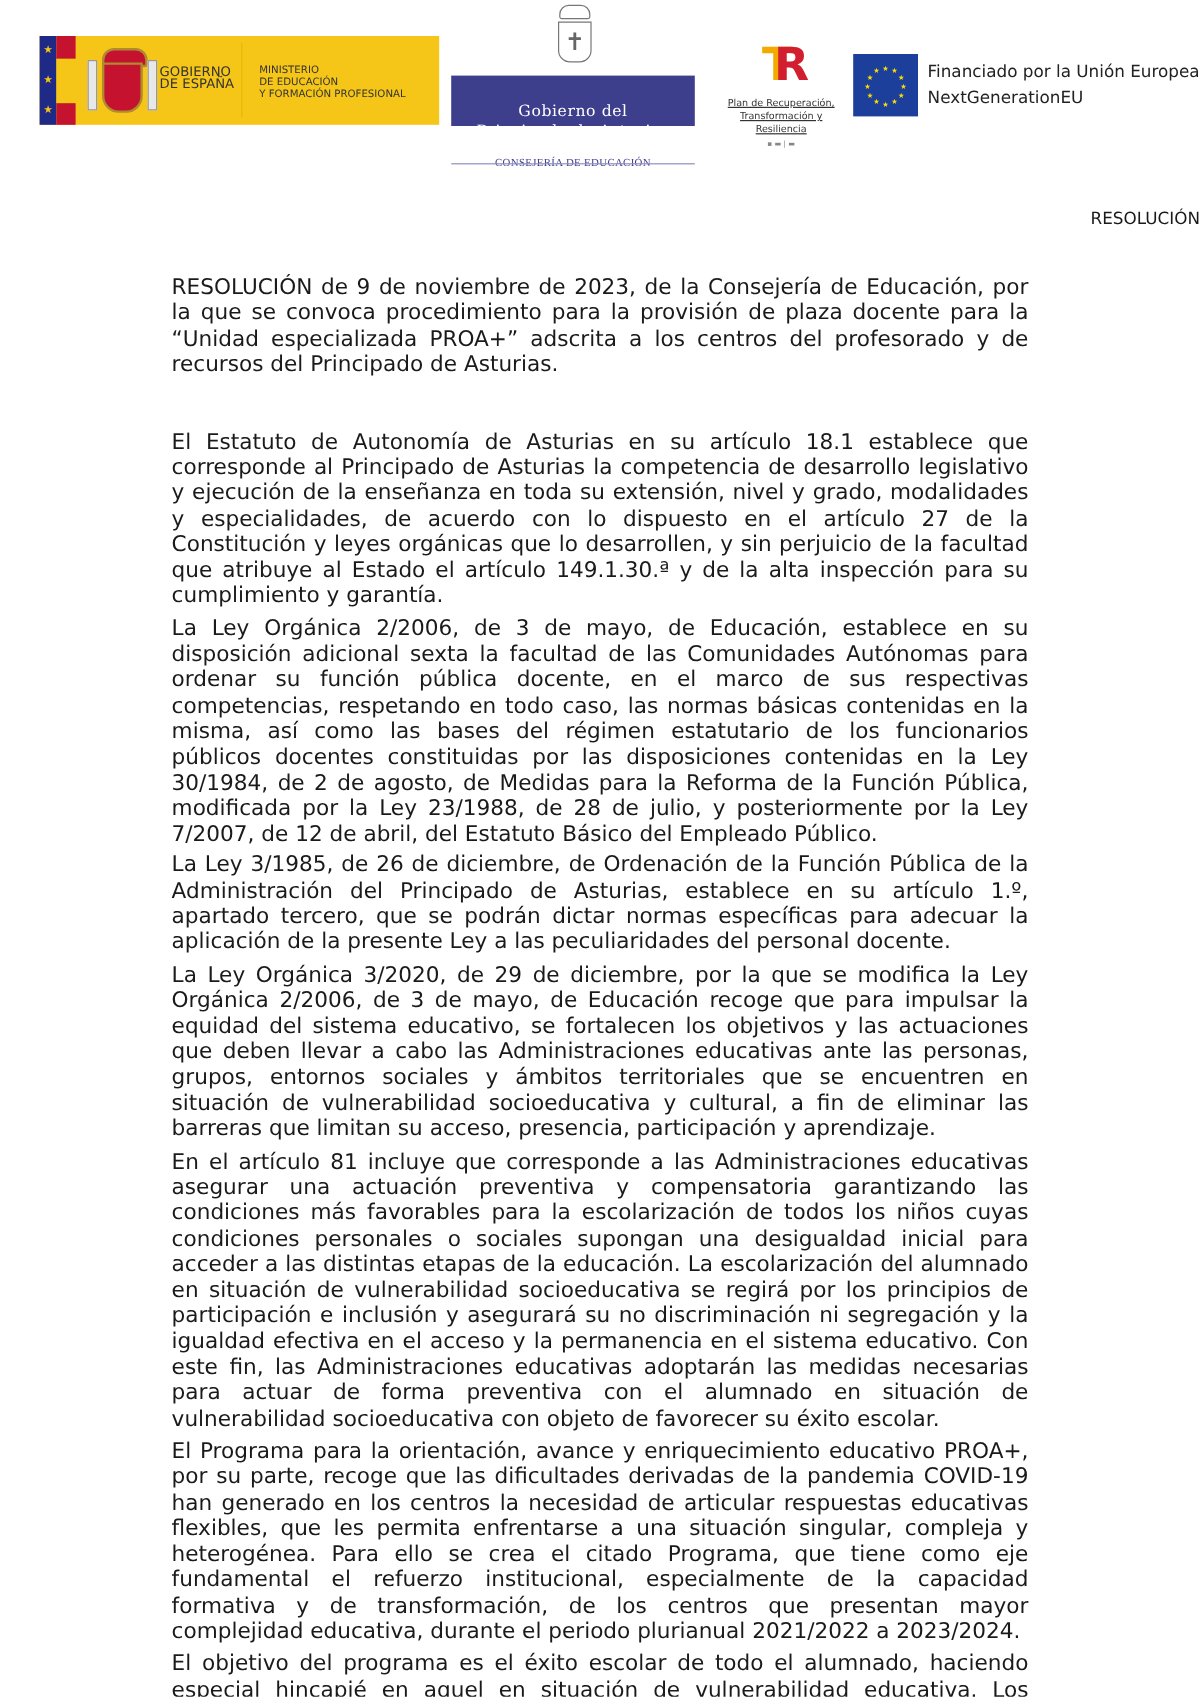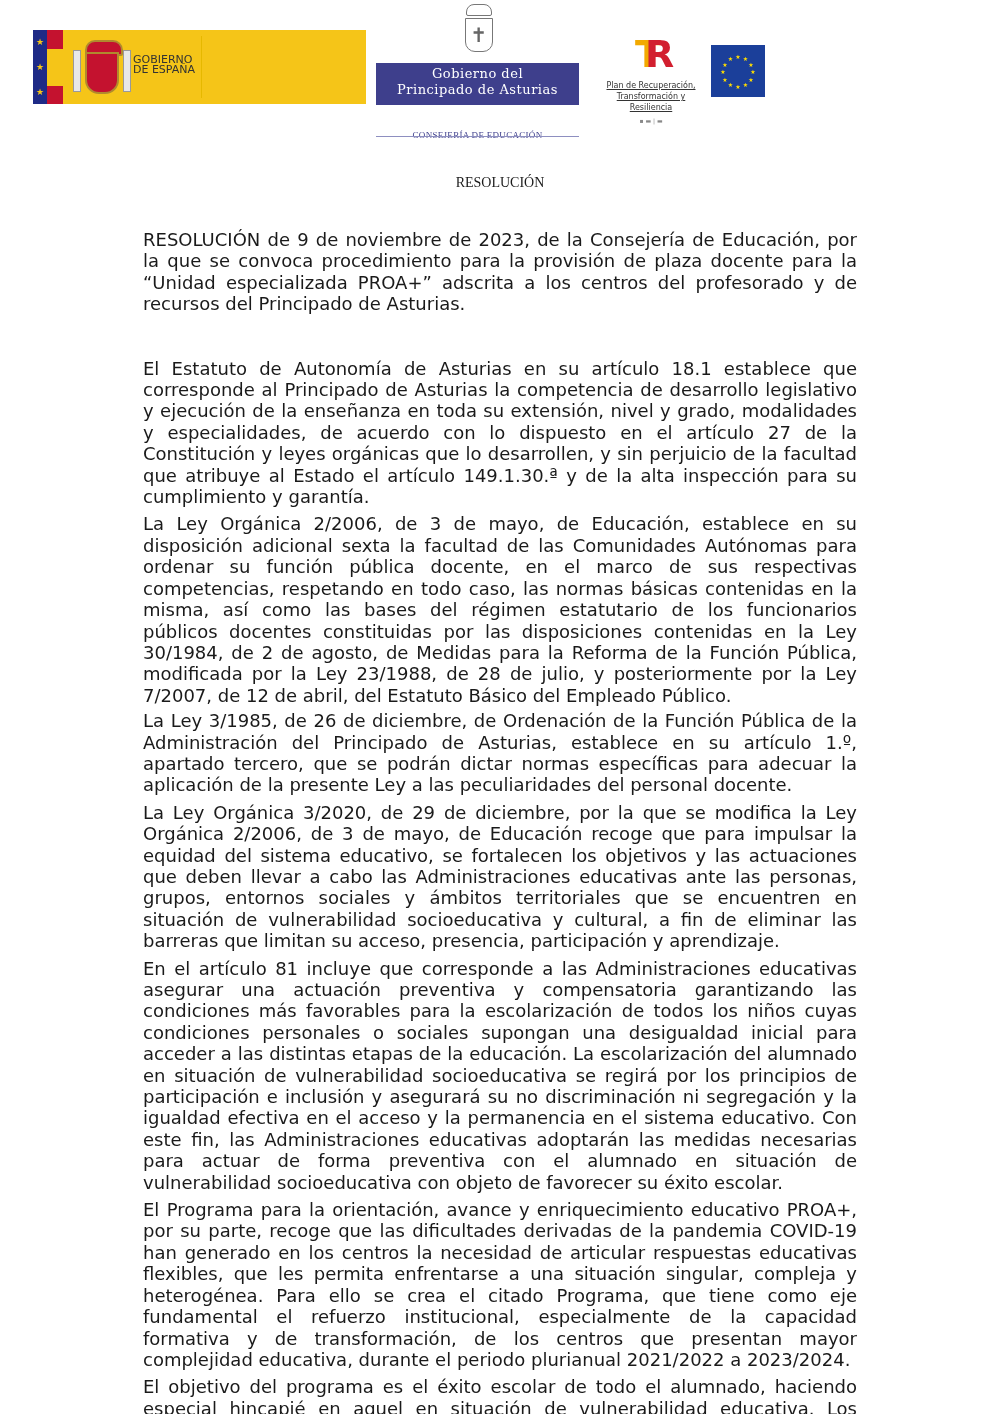--- a/index.html
+++ b/index.html
@@ -18,38 +18,38 @@
   .logo-spain .coat .crown { position: absolute; left: 22px; top: 10px; width: 34px; height: 12px; background: #c4122f; border-radius: 10px 10px 2px 2px; border: 2px solid #b08a2e; }
   .logo-spain .coat .pillar { position: absolute; top: 20px; width: 6px; height: 40px; background: #e8e8e8; border: 1px solid #999; }
   .logo-spain .gob { width: 68px; padding-top: 25px; font-size: 11px; line-height: 10px; color: #333; }
   .logo-spain .sep { width: 1px; background: #e6b800; margin: 6px 0; }
   .logo-spain .min { padding: 24px 0 0 14px; font-size: 8.5px; line-height: 10px; color: #333; }
 
   .logo-asturias { position: absolute; left: 376px; top: 0; width: 204px; height: 142px; text-align: center; }
   .logo-asturias .crest { position: absolute; left: 88px; top: 4px; width: 30px; height: 50px; }
   .logo-asturias .crest .crown { width: 24px; height: 10px; margin: 0 auto; border: 1px solid #777; border-radius: 8px 8px 2px 2px; }
   .logo-asturias .crest .shield { width: 26px; height: 32px; margin: 2px auto 0; border: 1px solid #777; border-radius: 0 0 10px 10px; position: relative; font-size: 20px; line-height: 32px; color: #666; }
-  .logo-asturias .band { position: absolute; left: 0; top: 63px; width: 203px; height: 42px; background: #3e3f8c; color: #fff; font-family: "DejaVu Serif", serif; font-size: 13px; line-height: 16px; padding-top: 3px; box-sizing: border-box; letter-spacing: 0.5px; }
+  .logo-asturias .band { position: absolute; left: 0; top: 63px; width: 203px; height: 42px; background: #3e3f8c; color: #fff; font-family: "DejaVu Serif", serif; font-size: 13px; line-height: 16px; padding-top: 23px; box-sizing: border-box; letter-spacing: 0.5px; }
   .logo-asturias .conse { position: absolute; left: 0; top: 130px; width: 203px; font-family: Liberation Serif, serif; font-size: 9px; color: #3e3f8c; letter-spacing: 0.3px; }
   .logo-asturias .line { position: absolute; left: 0; top: 136px; width: 203px; height: 1px; background: #8e8fc0; }
 
   .logo-prtr { position: absolute; left: 596px; top: 34px; width: 110px; height: 92px; text-align: center; }
   .logo-prtr .tr { position: relative; width: 40px; height: 40px; margin: 0 auto; font-family: "DejaVu Sans", sans-serif; font-weight: bold; font-size: 38px; line-height: 40px; }
   .logo-prtr .tr .t { color: #f2a900; position: absolute; left: 4px; top: 0; }
   .logo-prtr .tr .rr { color: #d21f2f; position: absolute; left: 14px; top: 0; }
   .logo-prtr .txt { font-size: 8px; line-height: 11px; color: #333; margin-top: 6px; text-decoration: underline; }
   .logo-prtr .mini { font-size: 6px; color: #888; margin-top: 4px; }
 
   .logo-eu { position: absolute; left: 711px; top: 45px; width: 270px; height: 52px; }
   .logo-eu .flag { position: absolute; left: 0; top: 0; width: 54px; height: 52px; background: #1b3f9a; }
   .logo-eu .flag svg { width: 100%; height: 100%; }
   .logo-eu .txt { position: absolute; left: 62px; top: 4px; font-size: 14px; line-height: 22px; color: #222; white-space: nowrap; }
 
   
-  .doc-title { position: absolute; left: 0; top: 175px; width: 1000px; text-align: center; font-size: 14px; font-family: Liberation Serif, serif; }
+  .doc-title { position: absolute; left: 0; top: 175px; width: 1000px; text-align: right; font-size: 14px; }
   .doc { position: absolute; left: 143px; top: 229px; width: 714px; font-size: 18px; line-height: 21.4px; text-align: justify; }
   .doc p { margin: 0; }
   .doc .summary { margin-bottom: 43px; }
   .doc .para { margin-bottom: 6px; }
   .doc .tight { margin-bottom: 4px; }
   .doc ul { list-style: none; margin: 0; padding: 0 0 0 95px; }
   .doc li { position: relative; padding-left: 0; }
   .doc li .bullet { position: absolute; left: -21px; top: 7px; width: 5px; height: 5px; background: #1a1a1a; }
 </style>
 </head>
@@ -72,20 +72,25 @@
     <div class="pillar" style="left:10px"></div>
     <div class="crown"></div>
     <div class="shield"></div>
     <div class="pillar" style="left:60px"></div>
   </div>
   <div class="gob">
     <div>GOBIERNO</div>
     <div>DE ESPAÑA</div>
   </div>
   <div class="sep"></div>
+  <div class="min">
+    <div>MINISTERIO</div>
+    <div>DE EDUCACIÓN</div>
+    <div>Y FORMACIÓN PROFESIONAL</div>
+  </div>
 </div>
 
 <div class="logo-asturias">
   <div class="crest">
     <div class="crown"></div>
     <div class="shield">✝</div>
   </div>
   <div class="band">
     <div>Gobierno del</div>
     <div>Principado de Asturias</div>
@@ -116,20 +121,24 @@
         <text x="39.99038105676658" y="36.5" fill="#ffdd00" font-size="6" text-anchor="middle">★</text>
         <text x="34.5" y="41.99038105676658" fill="#ffdd00" font-size="6" text-anchor="middle">★</text>
         <text x="27.000000000000004" y="44" fill="#ffdd00" font-size="6" text-anchor="middle">★</text>
         <text x="19.500000000000004" y="41.99038105676658" fill="#ffdd00" font-size="6" text-anchor="middle">★</text>
         <text x="14.009618943233423" y="36.50000000000001" fill="#ffdd00" font-size="6" text-anchor="middle">★</text>
         <text x="12" y="29.000000000000004" fill="#ffdd00" font-size="6" text-anchor="middle">★</text>
         <text x="14.009618943233422" y="21.5" fill="#ffdd00" font-size="6" text-anchor="middle">★</text>
         <text x="19.499999999999993" y="16.009618943233423" fill="#ffdd00" font-size="6" text-anchor="middle">★</text>
       </svg>
   </div>
+  <div class="txt">
+    <div>Financiado por la Unión Europea</div>
+    <div>NextGenerationEU</div>
+  </div>
 </div>
 
 <div class="doc-title">RESOLUCIÓN</div>
 
 <div class="doc">
   <p class="summary">RESOLUCIÓN de 9 de noviembre de 2023, de la Consejería de Educación, por la que se convoca procedimiento para la provisión de plaza docente para la “Unidad especializada PROA+” adscrita a los centros del profesorado y de recursos del Principado de Asturias.</p>
   <p class="para">El Estatuto de Autonomía de Asturias en su artículo 18.1 establece que corresponde al Principado de Asturias la competencia de desarrollo legislativo y ejecución de la enseñanza en toda su extensión, nivel y grado, modalidades y especialidades, de acuerdo con lo dispuesto en el artículo 27 de la Constitución y leyes orgánicas que lo desarrollen, y sin perjuicio de la facultad que atribuye al Estado el artículo 149.1.30.ª y de la alta inspección para su cumplimiento y garantía.</p>
   <p class="tight">La Ley Orgánica 2/2006, de 3 de mayo, de Educación, establece en su disposición adicional sexta la facultad de las Comunidades Autónomas para ordenar su función pública docente, en el marco de sus respectivas competencias, respetando en todo caso, las normas básicas contenidas en la misma, así como las bases del régimen estatutario de los funcionarios públicos docentes constituidas por las disposiciones contenidas en la Ley 30/1984, de 2 de agosto, de Medidas para la Reforma de la Función Pública, modificada por la Ley 23/1988, de 28 de julio, y posteriormente por la Ley 7/2007, de 12 de abril, del Estatuto Básico del Empleado Público.</p>
   <p class="para">La Ley 3/1985, de 26 de diciembre, de Ordenación de la Función Pública de la Administración del Principado de Asturias, establece en su artículo 1.º, apartado tercero, que se podrán dictar normas específicas para adecuar la aplicación de la presente Ley a las peculiaridades del personal docente.</p>
   <p class="para">La Ley Orgánica 3/2020, de 29 de diciembre, por la que se modifica la Ley Orgánica 2/2006, de 3 de mayo, de Educación recoge que para impulsar la equidad del sistema educativo, se fortalecen los objetivos y las actuaciones que deben llevar a cabo las Administraciones educativas ante las personas, grupos, entornos sociales y ámbitos territoriales que se encuentren en situación de vulnerabilidad socioeducativa y cultural, a fin de eliminar las barreras que limitan su acceso, presencia, participación y aprendizaje.</p>

